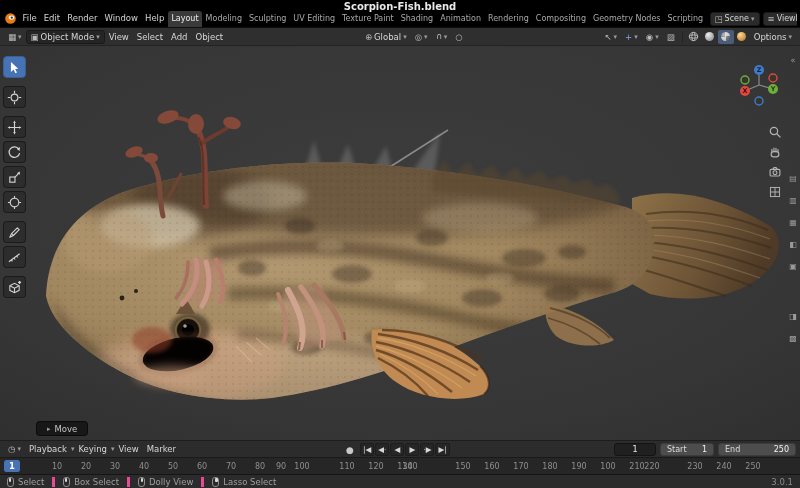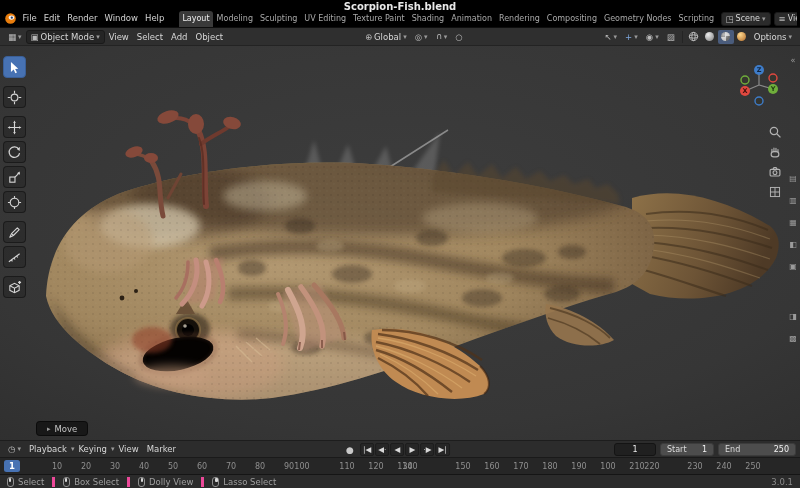--- a/index.html
+++ b/index.html
@@ -6,21 +6,21 @@
   html,body { width:800px; height:488px; overflow:hidden; }
   body { font-family:"DejaVu Sans","Liberation Sans",sans-serif; font-size:9px; color:#cfcfcf; background:#1c1c1c; }
   .app { position:relative; width:800px; height:488px; background:#1c1c1c; }
 
   
   .topbar { position:absolute; left:0; top:0; width:800px; height:28px; background:#000000; border-bottom:1px solid #0e0e0e; }
   .win-title { position:absolute; top:1px; left:0; right:0; text-align:center; font-size:10px; font-weight:bold; color:#e9e9e9; pointer-events:none; }
   .topbar-row { position:absolute; left:4px; right:3px; bottom:0; height:17px; display:flex; align-items:center; white-space:nowrap; overflow:hidden; }
   .blogo { width:15px; height:15px; display:inline-flex; align-items:center; justify-content:center; margin-right:2px; }
   .menu-item { padding:0 3.5px; font-size:8.5px; color:#d2d2d2; line-height:17px; }
-  .tabs { display:flex; align-items:stretch; height:16px; margin-left:11px; }
+  .tabs { display:flex; align-items:stretch; height:16px; margin-left:0; }
   .tab { display:flex; align-items:center; padding:0 3px; margin:0 0.5px; font-size:8px; color:#a9a9a9; border-radius:3px 3px 0 0; }
   .tab.active { background:#3a3a3a; color:#ededed; }
   .sp { flex:1; }
   .pill { display:inline-flex; align-items:center; gap:2px; background:#2b2b2b; border:1px solid #1a1a1a; border-radius:3px; padding:0 4px; height:14px; font-size:8px; color:#d6d6d6; margin-left:3px; }
   .chev { font-size:7px; color:#9a9a9a; }
   .ic { color:#b9b9b9; font-size:8.5px; }
 
   
   .vp-header { position:absolute; left:0; top:28px; width:800px; height:18px; background:#2f2f2f; border-bottom:1px solid #232323; display:flex; align-items:center; padding:0 4px; font-size:8.5px; white-space:nowrap; overflow:hidden; }
   .vph-btn { display:inline-flex; align-items:center; gap:2px; padding:1px 4px; border-radius:3px; color:#d6d6d6; }
@@ -558,21 +558,21 @@
   <div class="ruler">
     <span class="playhead">1</span>
     <span class="tick" style="left:57px">10</span>
     <span class="tick" style="left:86px">20</span>
     <span class="tick" style="left:115px">30</span>
     <span class="tick" style="left:144px">40</span>
     <span class="tick" style="left:173px">50</span>
     <span class="tick" style="left:202px">60</span>
     <span class="tick" style="left:231px">70</span>
     <span class="tick" style="left:260px">80</span>
-    <span class="tick" style="left:289px">90</span>
+    <span class="tick" style="left:281px">90</span>
     <span class="tick" style="left:302px">100</span>
     <span class="tick" style="left:347px">110</span>
     <span class="tick" style="left:376px">120</span>
     <span class="tick" style="left:405px">130</span>
     <span class="tick" style="left:410px">140</span>
     <span class="tick" style="left:463px">150</span>
     <span class="tick" style="left:492px">160</span>
     <span class="tick" style="left:521px">170</span>
     <span class="tick" style="left:550px">180</span>
     <span class="tick" style="left:579px">190</span>

